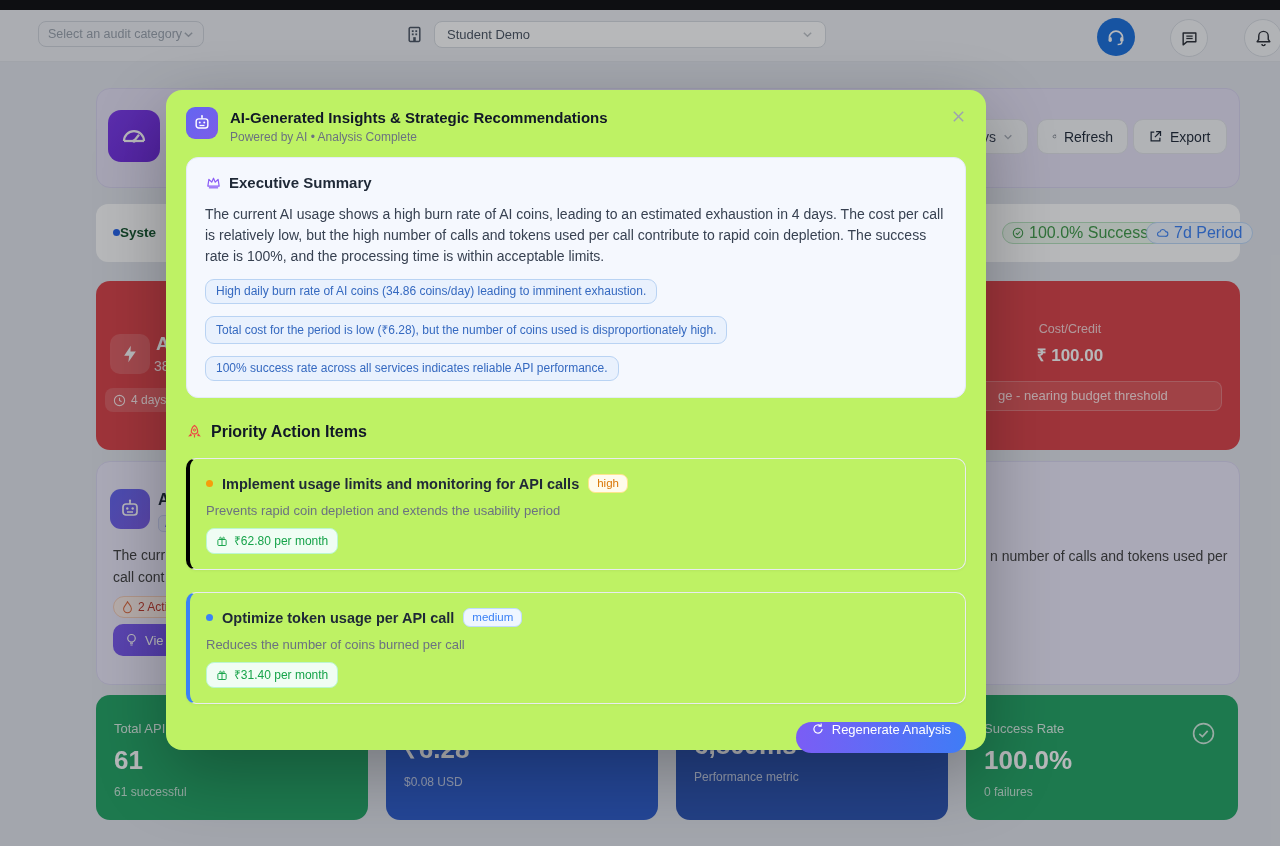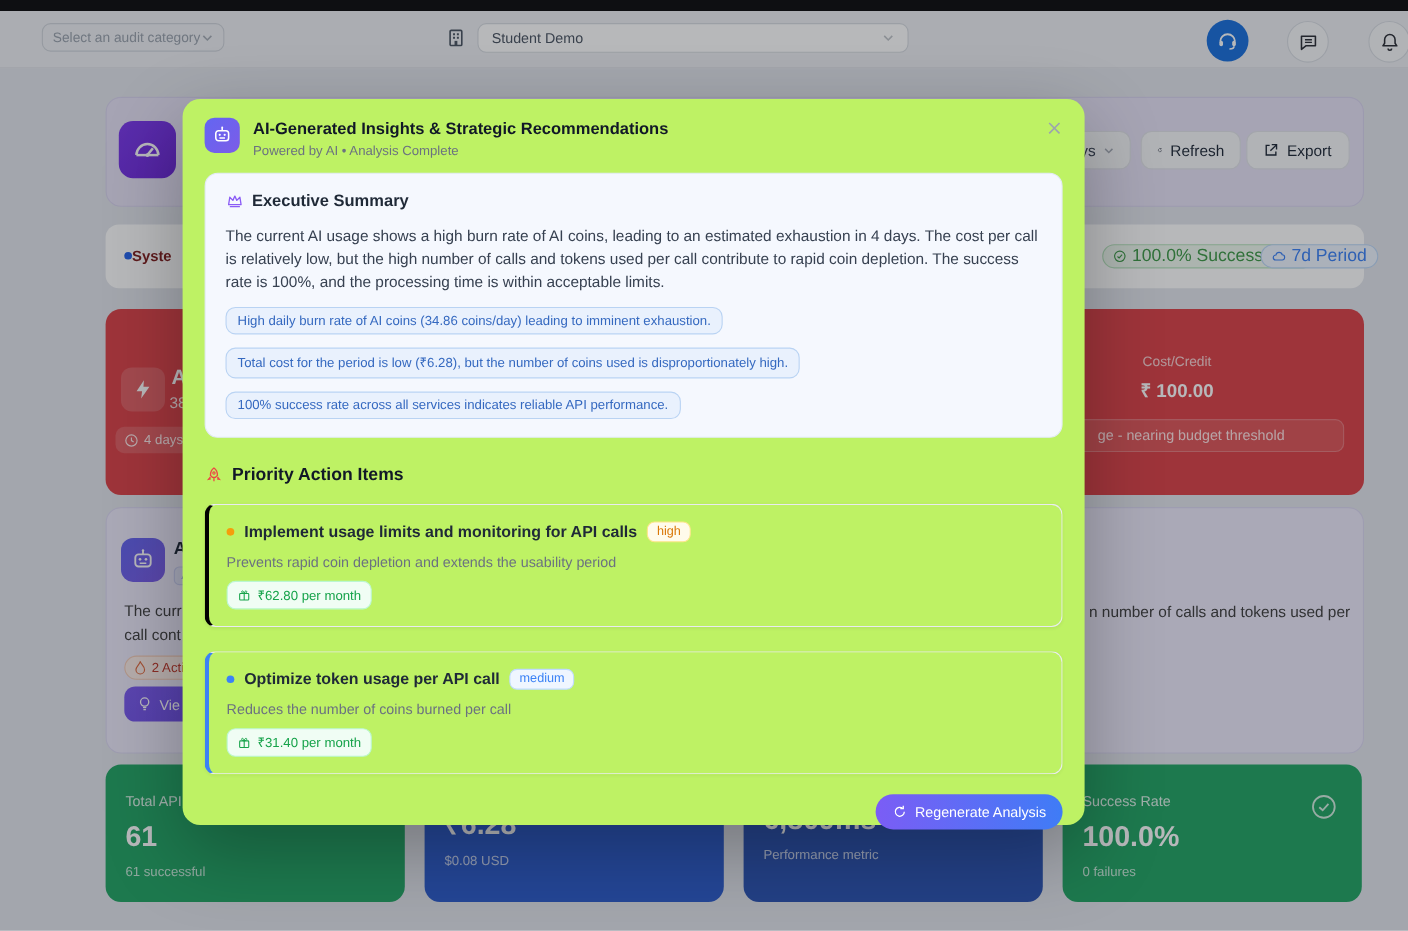--- a/index.html
+++ b/index.html
@@ -31,21 +31,21 @@
   .gauge-box { left:108px; top:110px; width:52px; height:52px; border-radius:13px;
     background:linear-gradient(135deg,#7c3aed,#6d28d9); display:flex; align-items:center; justify-content:center; }
   .tb-btn { top:119px; height:35px; background:#f7f8fa; border:1px solid #e2e4ea; border-radius:10px;
     display:flex; align-items:center; gap:7px; color:#1f2937; font-size:14px; padding:0 14px; cursor:pointer; }
   .period-btn { left:930px; width:98px; justify-content:flex-end; color:#374151; }
   .refresh-btn { left:1037px; width:91px; }
   .export-btn { left:1133px; width:94px; }
 
   
   .status-row { left:96px; top:204px; width:1144px; height:58px; background:#fff; border-radius:12px; }
-  .status-label { left:113px; top:225px; display:flex; align-items:center; gap:0; font-size:13.5px; font-weight:bold; color:#7f1d1d; }
+  .status-label { left:113px; top:225px; display:flex; align-items:center; gap:0; font-size:13.5px; font-weight:bold; color:#14532d; }
   .dot { width:7px; height:7px; border-radius:50%; background:#2563eb; display:inline-block; }
   .mini-badge { height:22px; border-radius:11px; display:flex; align-items:center; gap:5px; font-size:16px; padding:0 9px; }
   .succ-badge { left:1002px; top:222px; background:#effaf0; border:1px solid #b7e3bd; color:#3f9a48; }
   .per-badge { left:1146px; top:222px; background:#eef5ff; border:1px solid #bcd7f7; color:#3b82f6; }
 
   
   .burn-card { left:96px; top:281px; width:1144px; height:169px; background:#dc4348; border-radius:14px; }
   .bolt-box { left:110px; top:334px; width:40px; height:40px; border-radius:10px; background:rgba(255,255,255,0.16);
     display:flex; align-items:center; justify-content:center; }
   .burn-title { left:156px; top:333px; color:#fff; font-size:19px; font-weight:bold; }
@@ -114,21 +114,21 @@
   .ac-title { font-size:14.5px; font-weight:bold; color:#1f2937; }
   .prio-badge { font-size:11.5px; border-radius:7px; padding:2px 8px 3px 8px; }
   .pb-high { color:#d97706; background:#fffbeb; border:1px solid #fde68a; }
   .pb-medium { color:#3b82f6; background:#eff6ff; border:1px solid #bfdbfe; }
   .ac-desc { margin-top:10px; font-size:13px; color:#6b7280; }
   .save-badge { margin-top:10px; width:fit-content; display:flex; align-items:center; gap:6px; padding:3px 9px 4px 9px;
     background:#f0fdf4; border:1px solid #bbf7d0; border-radius:8px; color:#16a34a; font-size:12px; }
 
   .m-footer { display:flex; justify-content:flex-end; margin-top:18px; }
   .regen-btn { height:31px; border:none; border-radius:16px; background:linear-gradient(90deg,#7b5df5,#3f7cf6);
-    color:#fff; font-size:13px; display:flex; align-items:center; gap:7px; padding:16px 15px; cursor:pointer;
+    color:#fff; font-size:13px; display:flex; gap:7px; padding:0 15px; cursor:pointer;
     font-family:"Liberation Sans", sans-serif; }
 </style>
 </head>
 <body>
 
 <div class="bg-layer">
 
   <div class="abs top-black"></div>
   <div class="abs navbar"></div>
 

